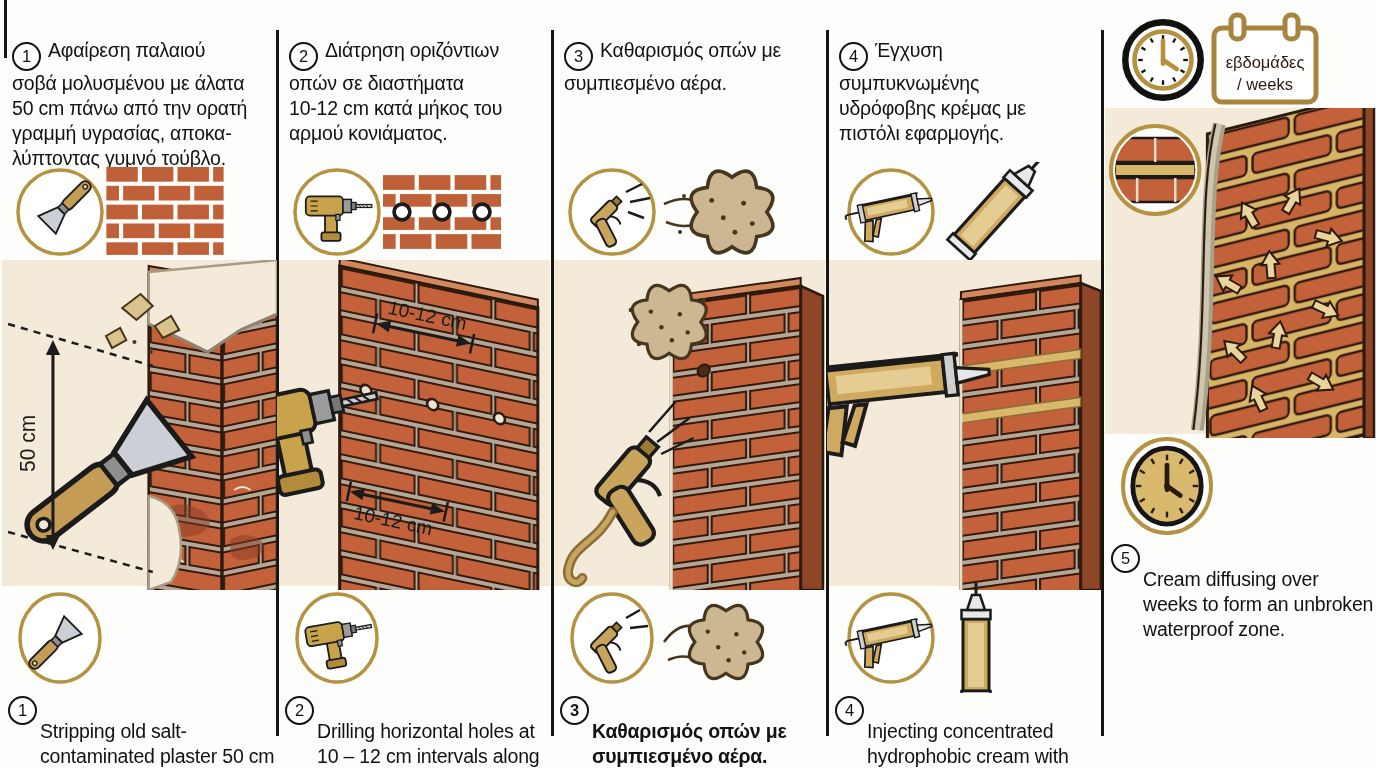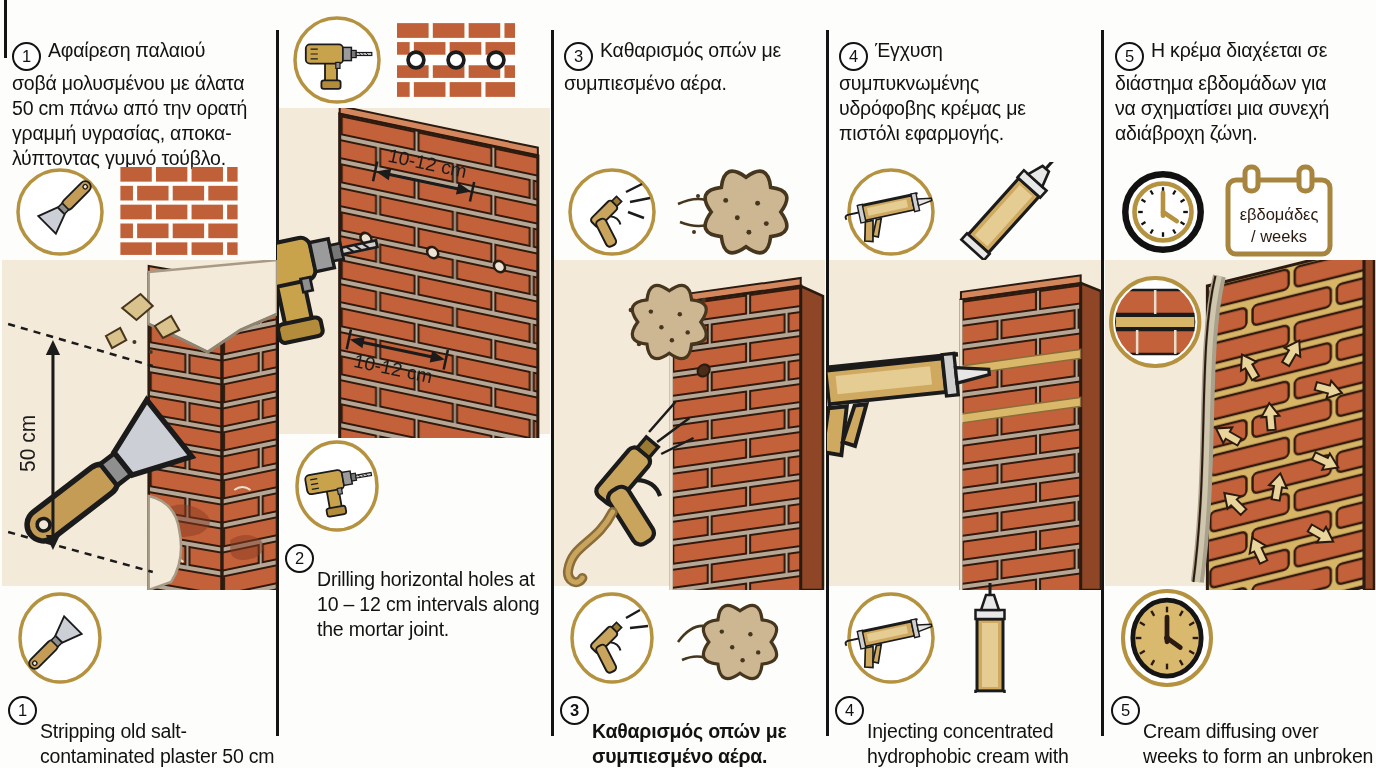--- a/index.html
+++ b/index.html
@@ -10,21 +10,21 @@
   .p3{left:827px;width:304px}.p4{left:1103px;width:273px}
   .divider{position:absolute;top:30px;height:706px;width:2.5px;background:#141414;}
   .d1{left:276px}.d2{left:551px}.d3{left:826px}.d4{left:1101px}
   .edge-tick{position:absolute;left:4px;top:0;width:3px;height:58px;background:#141414;}
   .toptext{margin:0;height:126px;padding:26px 6px 0 12px;font-size:19.5px;line-height:25px;
            letter-spacing:-0.2px;}
   .toptext .txt{white-space:pre-line;}
   .num{display:inline-flex;width:25px;height:25px;border:2px solid #121212;border-radius:50%;
        align-items:center;justify-content:center;font-size:16.5px;margin-right:7px;
        vertical-align:-5px;background:#fff;flex:none;}
-  .iconrow{height:96px;display:flex;align-items:center;gap:14px;padding-left:14px;}
+  .iconrow{height:96px;display:flex;align-items:center;gap:0;padding-left:14px;}
   .illu{display:block;}
   .caption{position:relative;margin:0;padding:8px 2px 0 40px;font-size:19.5px;line-height:25px;
            letter-spacing:-0.2px;white-space:pre-line;}
   .caption .num{position:absolute;left:8px;top:10px;}
   .cap-bold{font-weight:700;}
   svg text{font-family:"Liberation Sans",sans-serif;}
 </style>
 </head>
 <body>
 
@@ -267,20 +267,26 @@
     </div>
     <p class="caption">
       <span class="num">1</span><span>Stripping old salt-
 contaminated plaster 50 cm
 above visible damp line,
 exposing bare brick.</span>
     </p>
   </section>
 
   <section class="panel p1">
+    <p class="toptext">
+      <span class="num">2</span><span class="txt">Διάτρηση οριζόντιων
+οπών σε διαστήματα
+10-12 cm κατά μήκος του
+αρμού κονιάματος.</span>
+    </p>
     <div class="iconrow">
       <svg width="92" height="92" viewBox="0 0 92 92">
         <circle cx="46" cy="46" r="42" fill="#fff" stroke="#b5923f" stroke-width="3.5"></circle>
         <use href="#sym-drill" transform="translate(46,40) scale(0.6)"></use>
       </svg>
       <svg width="118" height="74" viewBox="0 0 112 70">
         <use href="#sym-bricks-holes"></use>
       </svg>
     </div>
     <svg class="illu" width="275" height="330" viewBox="0 0 272 330" preserveAspectRatio="none">
@@ -421,26 +427,20 @@
       </svg>
     </div>
     <p class="caption">
       <span class="num">4</span><span>Injecting concentrated
 hydrophobic cream with
 applicator gun.</span>
     </p>
   </section>
 
   <section class="panel p4">
-    <p class="toptext">
-      <span class="num">5</span><span class="txt">Η κρέμα διαχέεται σε
-διάστημα εβδομάδων για
-να σχηματίσει μια συνεχή
-αδιάβροχη ζώνη.</span>
-    </p>
     <div class="iconrow">
       <svg width="92" height="92" viewBox="0 0 92 92">
         <use href="#sym-clock-dark" transform="translate(46,46) scale(0.92)"></use>
       </svg>
       <svg width="112" height="96" viewBox="0 0 112 96">
         <rect x="5" y="16" width="102" height="74" rx="8" fill="#fff" stroke="#a8853f" stroke-width="5"></rect>
         <rect x="22" y="3" width="13" height="24" rx="6" fill="#fff" stroke="#a8853f" stroke-width="5"></rect>
         <rect x="76" y="3" width="13" height="24" rx="6" fill="#fff" stroke="#a8853f" stroke-width="5"></rect>
         <text x="56" y="56" text-anchor="middle" font-size="16.5" fill="#2b1a10">εβδομάδες</text>
         <text x="56" y="78" text-anchor="middle" font-size="16.5" fill="#2b1a10">/ weeks</text>

